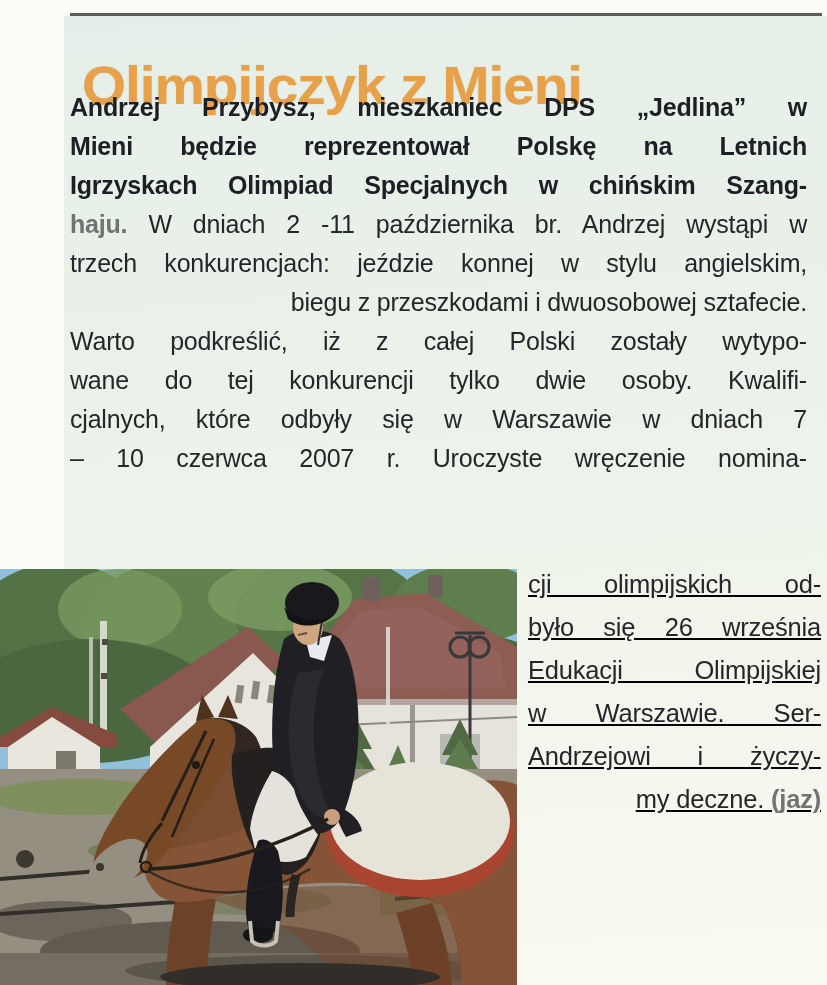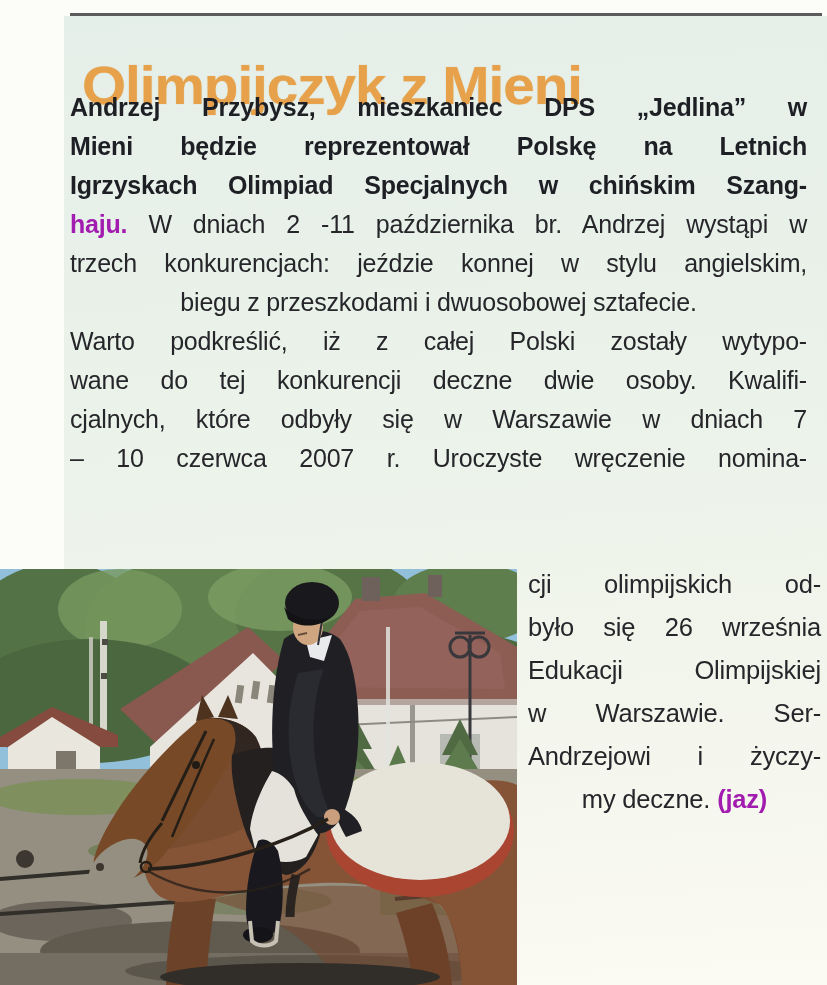--- a/index.html
+++ b/index.html
@@ -17,30 +17,30 @@
     background:#3f3f42;opacity:.85;
   }
   .headline{
     position:absolute;left:82px;top:20px;width:740px;
     font-size:54px;line-height:58px;font-weight:800;letter-spacing:-1px;
     color:#e7a14b;white-space:nowrap;
     transform:scaleX(1.05);transform-origin:left center;
     text-shadow:0 0 1px rgba(214,140,40,.55);
   }
   .body-block{position:absolute;left:70px;top:88px;width:737px;}
-  .col-block{position:absolute;left:528px;top:563px;width:293px;}
+  .col-block{position:absolute;left:528px;top:563px;width:293px;text-decoration:underline;}
   .jl{
     height:39px;line-height:39px;font-size:25px;letter-spacing:-.2px;
     color:#26262a;text-align:justify;text-align-last:justify;
     white-space:nowrap;overflow:visible;
   }
   .jl.lead{font-weight:bold;color:#1d1f24;}
-  .jl.nojust{text-align:center;text-align-last:auto;}
+  .jl.nojust{text-align:right;text-align-last:auto;}
   .col-block .jl{height:43px;line-height:43px;font-size:25.5px;}
-  .bold{font-weight:bold;color:#a21caf;}
+  .bold{font-weight:bold;color:#737373;}
   .photo{
     position:absolute;left:0;top:569px;width:517px;height:416px;
     overflow:hidden;filter:blur(.5px) saturate(.9) contrast(.96);
     background:#8fc2e2;
   }
   .photo svg{display:block;width:517px;height:416px;}
 </style>
 </head>
 <body>
 
@@ -50,21 +50,21 @@
 <h1 class="headline">Olimpijczyk z Mieni</h1>
 
 <div class="body-block">
   <div class="jl lead">Andrzej Przybysz, mieszkaniec DPS „Jedlina” w</div>
   <div class="jl lead">Mieni będzie reprezentował Polskę na Letnich</div>
   <div class="jl lead">Igrzyskach Olimpiad Specjalnych w chińskim Szang-</div>
   <div class="jl"><span class="bold">haju.</span><span> W dniach 2 -11 października br. Andrzej wystąpi w</span></div>
   <div class="jl">trzech konkurencjach: jeździe konnej w stylu angielskim,</div>
   <div class="jl nojust">biegu z przeszkodami i dwuosobowej sztafecie.</div>
   <div class="jl">Warto podkreślić, iż z całej Polski zostały wytypo-</div>
-  <div class="jl">wane do tej konkurencji deczne dwie osoby. Kwalifi-</div>
+  <div class="jl">wane do tej konkurencji tylko dwie osoby. Kwalifi-</div>
   <div class="jl">cjalnych, które odbyły się w Warszawie w dniach 7</div>
   <div class="jl">– 10 czerwca 2007 r. Uroczyste wręczenie nomina-</div>
 </div>
 
 <div class="col-block">
   <div class="jl">cji olimpijskich od-</div>
   <div class="jl">było się 26 września</div>
   <div class="jl">Edukacji Olimpijskiej</div>
   <div class="jl">w Warszawie. Ser-</div>
   <div class="jl">Andrzejowi i życzy-</div>

